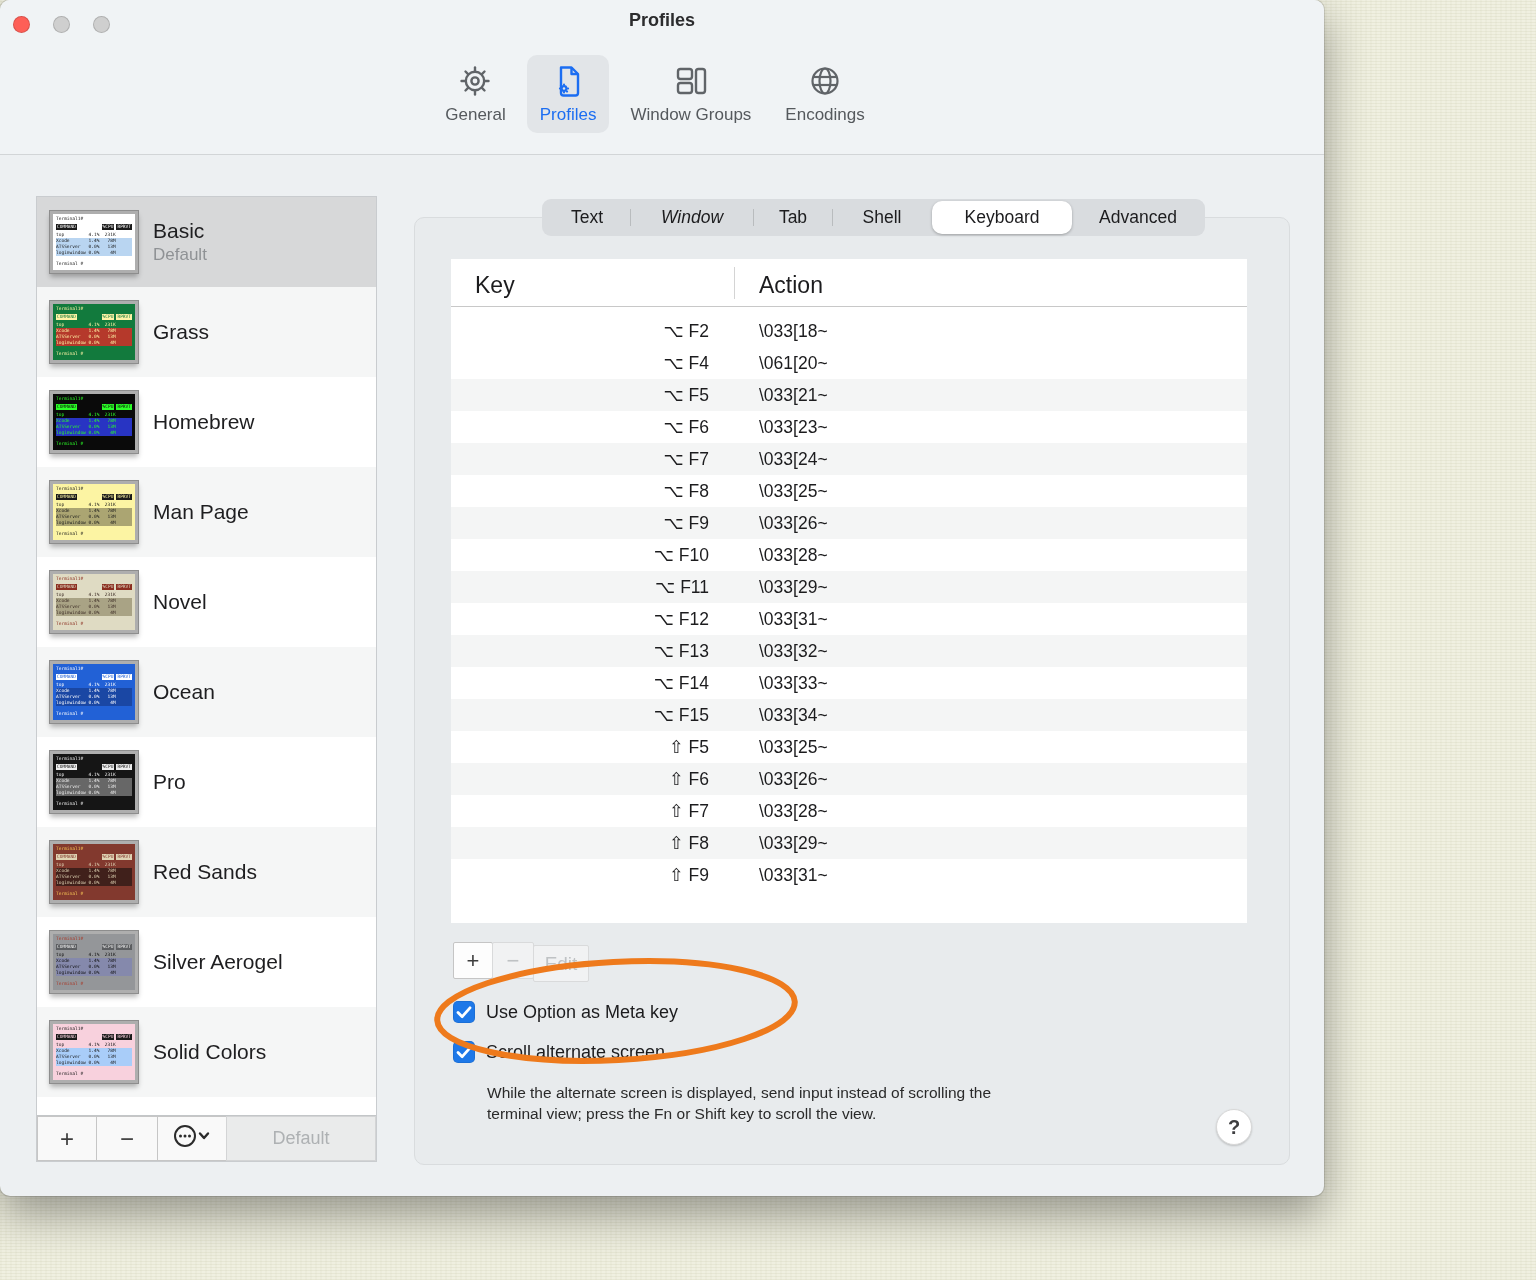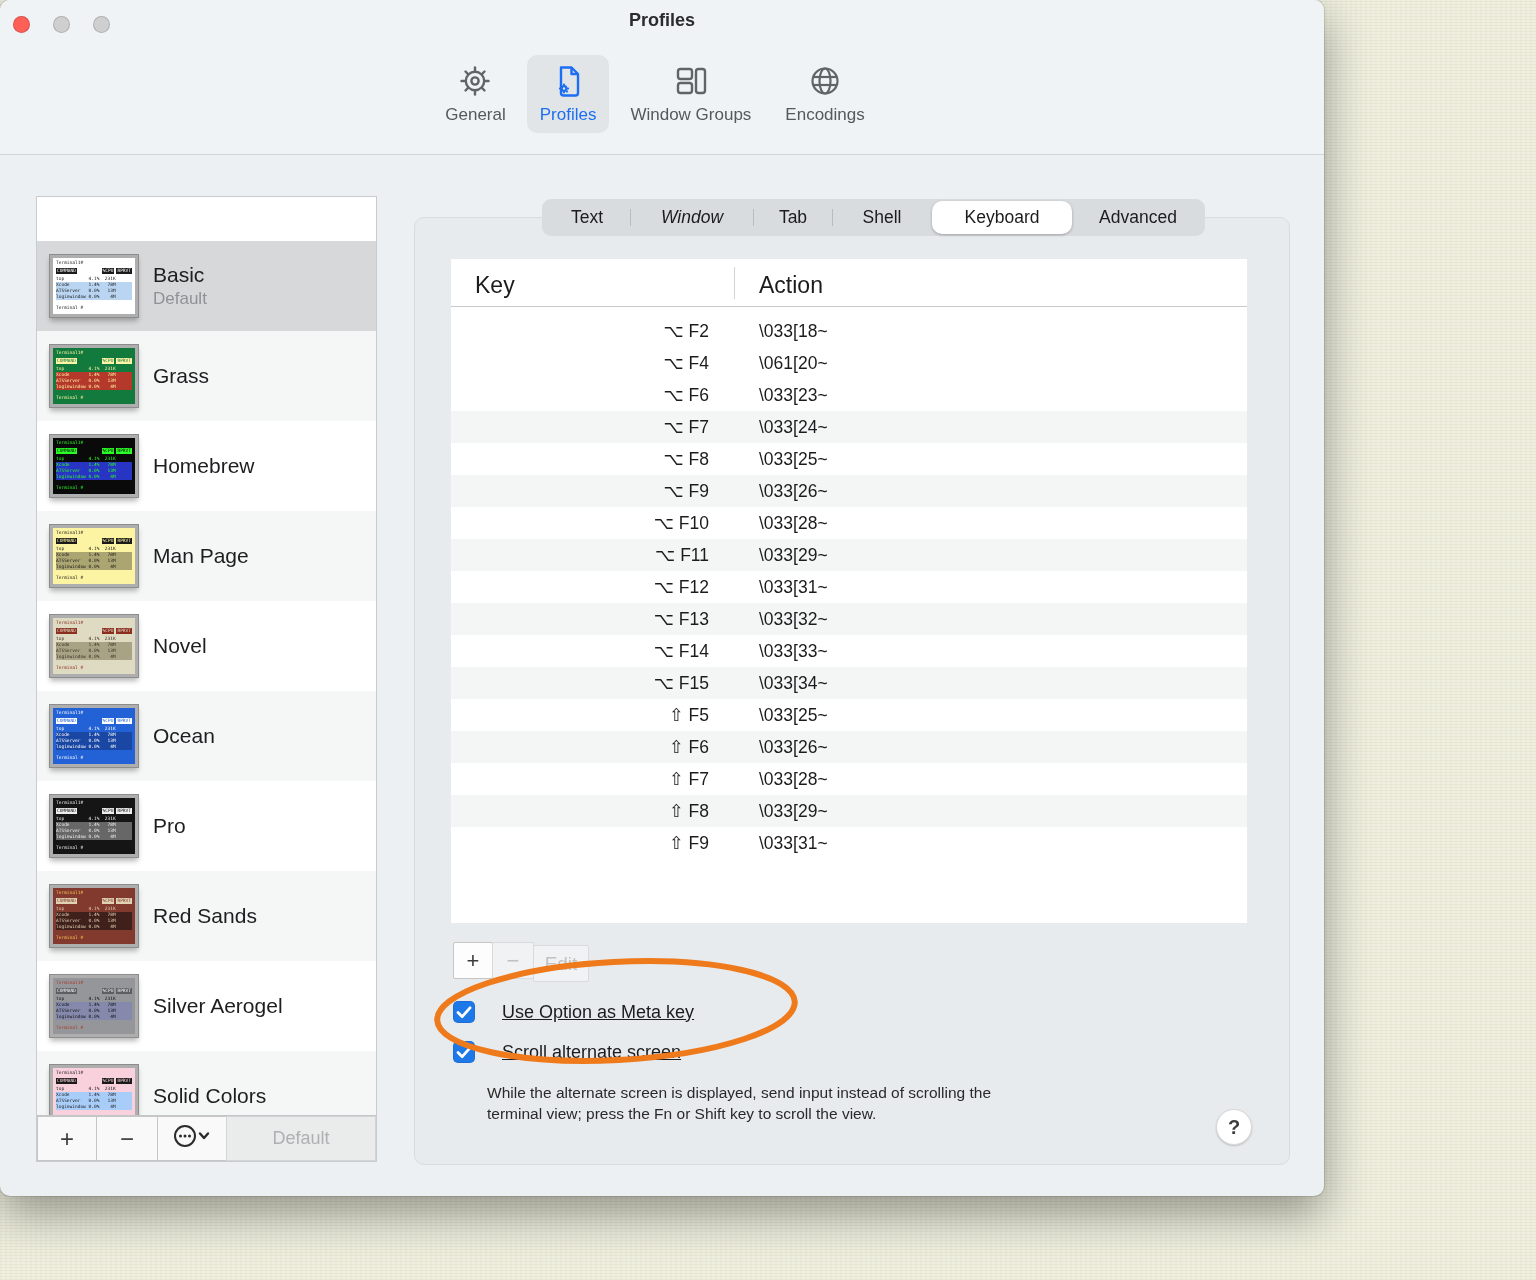--- a/index.html
+++ b/index.html
@@ -45,21 +45,21 @@
   .tb-icon { width:34px; height:34px; display:flex; align-items:center; justify-content:center; }
   .tb-icon svg { stroke:#606468; }
   .tb-item.selected .tb-icon svg { stroke:var(--accent); }
   .tb-label { font-size:17px;text-align:right; }
 
   
   .sidebar {
     position:absolute; left:36px; top:196px; width:341px; height:966px;
     background:#ffffff; border:1px solid #c9cccf;
   }
-  .profile-list { position:absolute; inset:0 0 46px 0; overflow:hidden;margin-top:44px; }
+  .profile-list { position:absolute; inset:0 0 46px 0; overflow:hidden; }
   .profile-row { display:flex; align-items:center; height:90px; padding:0 10px 0 13px; gap:15px; background:#ffffff; }
   .profile-row.alt { background:#f5f6f6; }
   .profile-row.selected { background:#d7d8d9; }
   .p-name { font-size:21px; color:#1e1e20; }
   .p-sub { font-size:17px; color:#8f9295; margin-top:2px; }
 
   .thumb {
     flex:0 0 88px; width:88px; height:62px;
     border:3px solid #aeaeae; box-shadow:0 0 0 1px #8d8d8d, 0 4px 5px rgba(0,0,0,.28);
     background:var(--tbg); overflow:hidden; position:relative;
@@ -128,21 +128,21 @@
     position:absolute; height:37px; border:1px solid #c5c5c5; border-radius:2px;
     background:#fdfdfd; display:flex; align-items:center; justify-content:center;
     font-size:22px; color:#3c3c3c;
   }
   .mini-btn.disabled { color:#bfc2c4; border-color:#d9dadb; background:#f1f2f3; }
   .btn-add { left:38px; top:724px; width:40px; }
   .btn-remove { left:77px; top:724px; width:42px; }
   .btn-edit { left:118px; top:727px; width:56px; font-size:19px; }
 
   
-  .cb-row { position:absolute; left:38px; display:flex; align-items:center; gap:27px; height:26px;text-decoration:underline; }
+  .cb-row { position:absolute; left:38px; display:flex; align-items:center; gap:11px; height:26px; }
   .checkbox {
     width:22px; height:22px; border-radius:5px; background:var(--checkbox);
     display:flex; align-items:center; justify-content:center;
     box-shadow:inset 0 0 0 .5px rgba(0,0,0,.15);
   }
   .cb-label { font-size:18px; color:#1c1c1e; }
 
   .help-text { position:absolute; left:72px; top:864px; font-size:15.5px; line-height:21px; color:#2a2a2a; }
 
   .help-btn {
@@ -465,20 +465,24 @@
       </div>
       <div class="kb-body" id="kb-body">
           <div class="kb-row">
             <div class="k-key">⌥ F2</div>
             <div class="k-action">\033[18~</div>
           </div>
           <div class="kb-row">
             <div class="k-key">⌥ F4</div>
             <div class="k-action">\061[20~</div>
           </div>
+          <div class="kb-row alt">
+            <div class="k-key">⌥ F5</div>
+            <div class="k-action">\033[21~</div>
+          </div>
           <div class="kb-row">
             <div class="k-key">⌥ F6</div>
             <div class="k-action">\033[23~</div>
           </div>
           <div class="kb-row alt">
             <div class="k-key">⌥ F7</div>
             <div class="k-action">\033[24~</div>
           </div>
           <div class="kb-row">
             <div class="k-key">⌥ F8</div>

